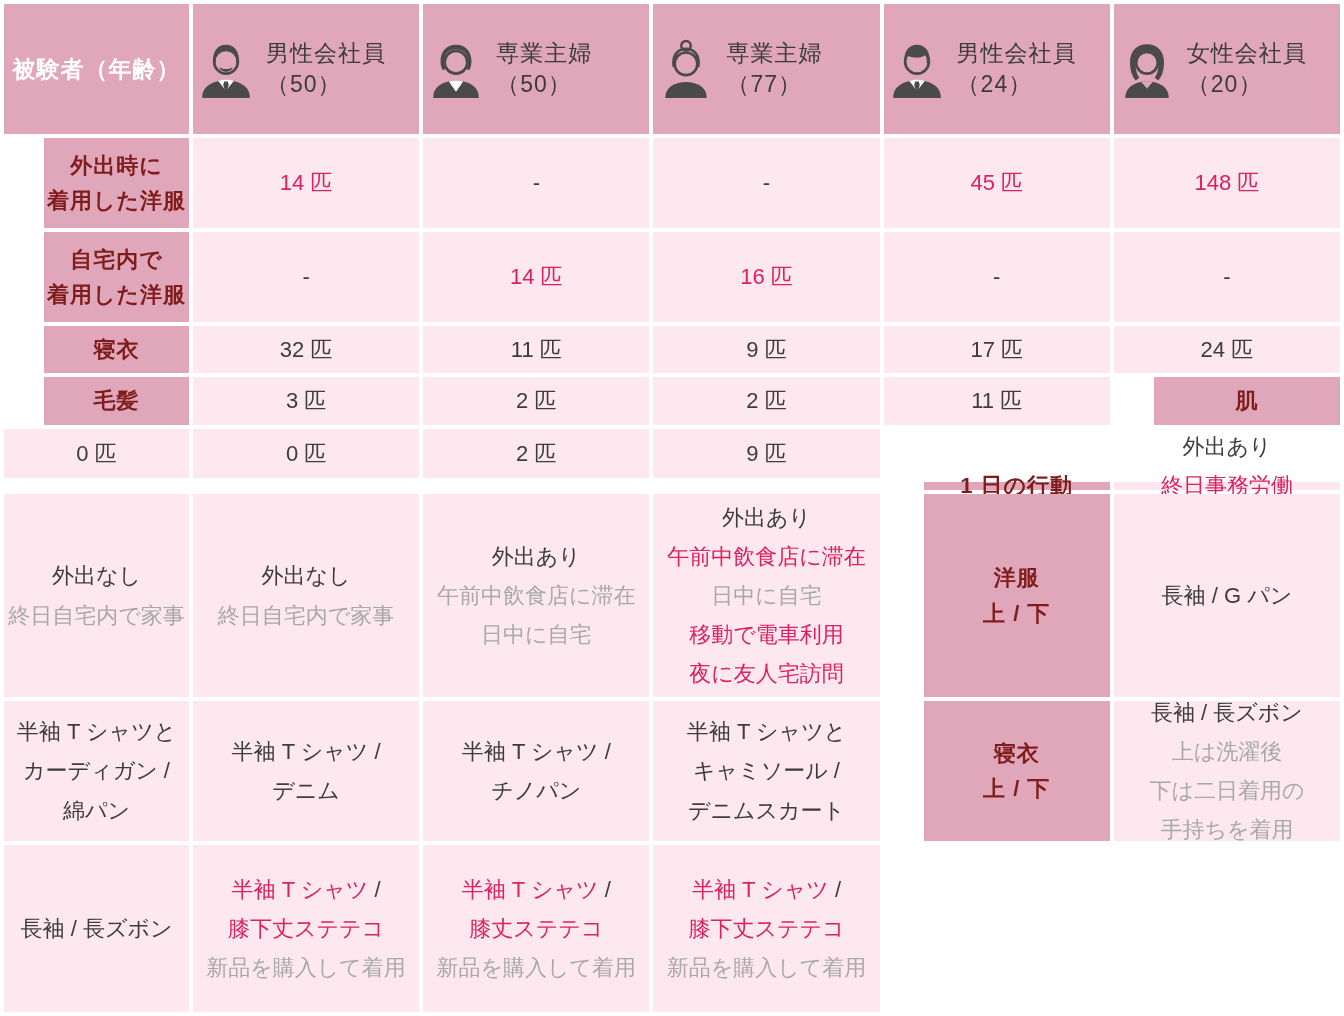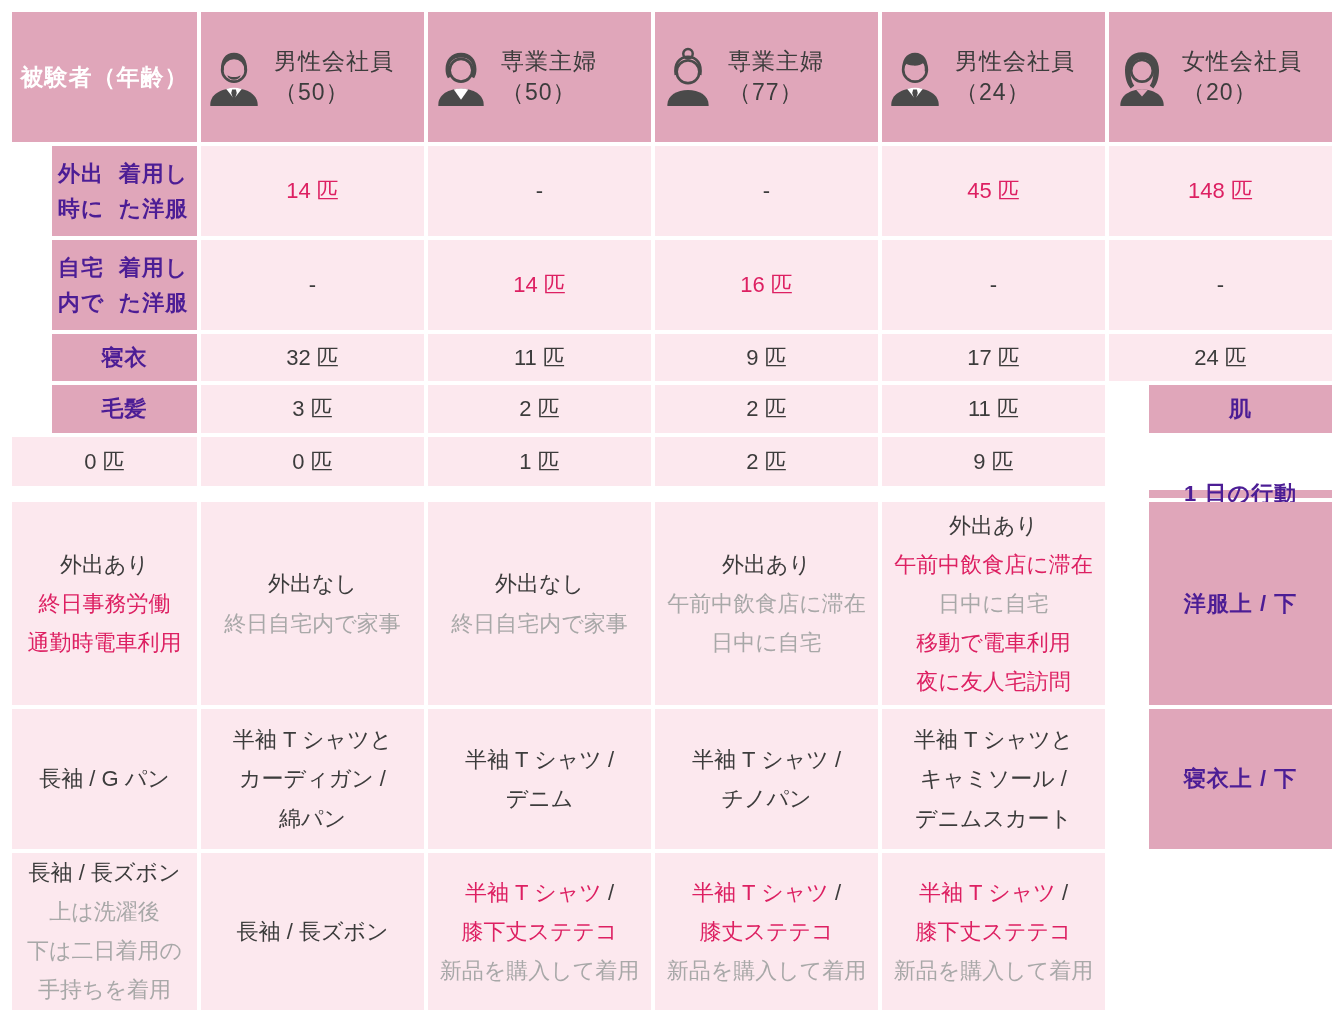--- a/index.html
+++ b/index.html
@@ -4,21 +4,21 @@
 <style>
   html,body{margin:0;padding:0;background:#ffffff;}
   body{
     font-family:"Liberation Sans","DejaVu Sans",sans-serif;
     width:1344px;height:1016px;overflow:hidden;
   }
   .board{
     box-sizing:border-box;
     width:1344px;height:1016px;
     background:#ffffff;
-    padding:12px;
+    padding:4px;
   }
   .grid{
     display:grid;
     grid-template-columns:185px repeat(5,1fr);
     grid-template-rows:130px 90px 90px 47px 48px 49px 8px 203px 140px 1fr;
     gap:4px;
     width:100%;height:100%;
     background:#ffffff;
   }
   
@@ -38,25 +38,25 @@
   }
   .hcell .hlabel{
     font-size:23px;
     color:#3c3c3c;
     letter-spacing:1px;
   }
   .picon{line-height:0;}
   .picon svg{width:66px;height:66px;display:block;}
   .rlabel{
     background:var(--header-pink);
-    color:#4c1d95;
+    color:#7f1d1d;
     font-weight:bold;
     font-size:22px;
     line-height:1.6;
-    display:flex;
+    display:flex;flex-direction:column;
     align-items:center;justify-content:center;
     text-align:center;
     letter-spacing:1px;
     margin-left:40px;
   }
   
   .cell{
     background:var(--cell-pink);
     display:flex;flex-direction:column;
     align-items:center;justify-content:center;
@@ -210,23 +210,20 @@
       <div class="rlabel">
         <div>肌</div>
       </div>
       <div class="cell">
         <div class="line"><span class="s-dark">0 匹</span></div>
       </div>
       <div class="cell">
         <div class="line"><span class="s-dark">0 匹</span></div>
       </div>
       <div class="cell">
-        <div class="line"><span class="s-dark">1 匹</span></div>
-      </div>
-      <div class="cell">
         <div class="line"><span class="s-dark">2 匹</span></div>
       </div>
       <div class="cell">
         <div class="line"><span class="s-dark">9 匹</span></div>
       </div>
       <div class="spacer"></div>
       <div class="spacer"></div>
       <div class="spacer"></div>
       <div class="spacer"></div>
       <div class="spacer"></div>

